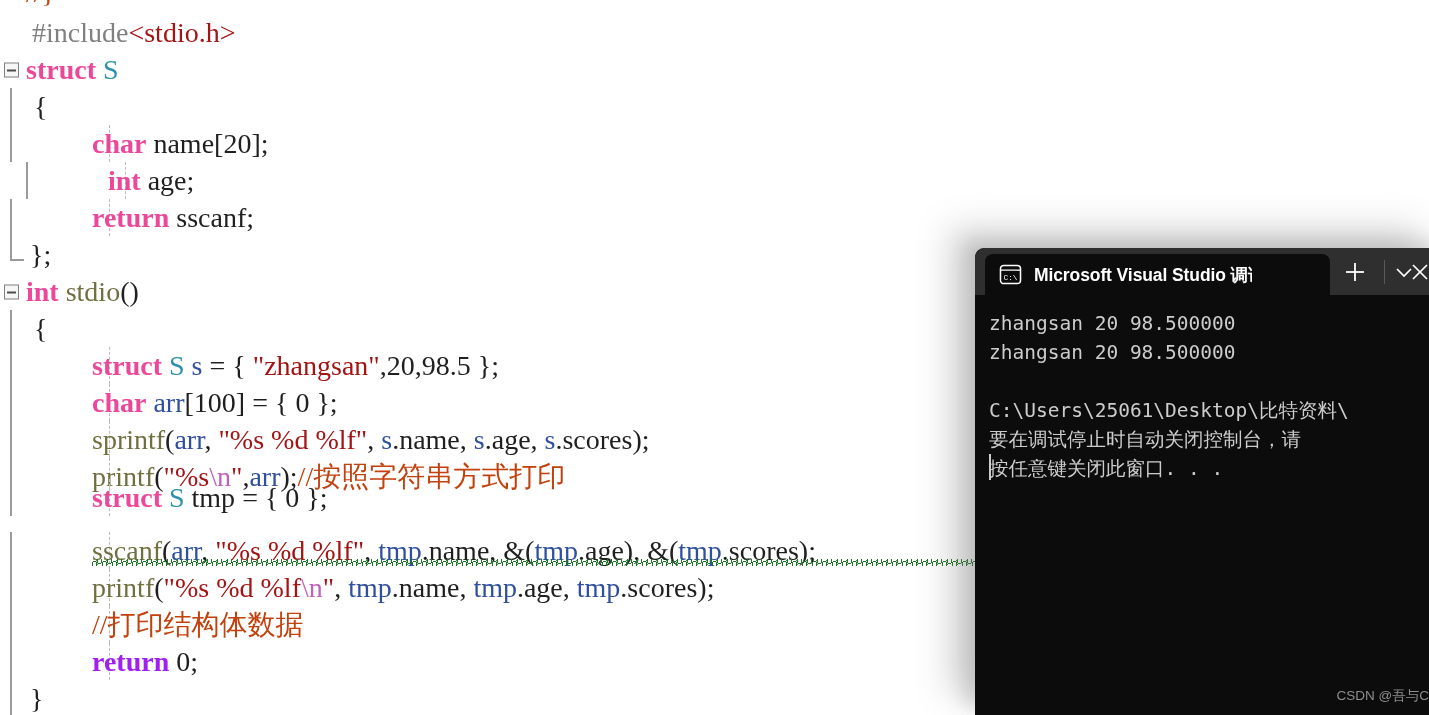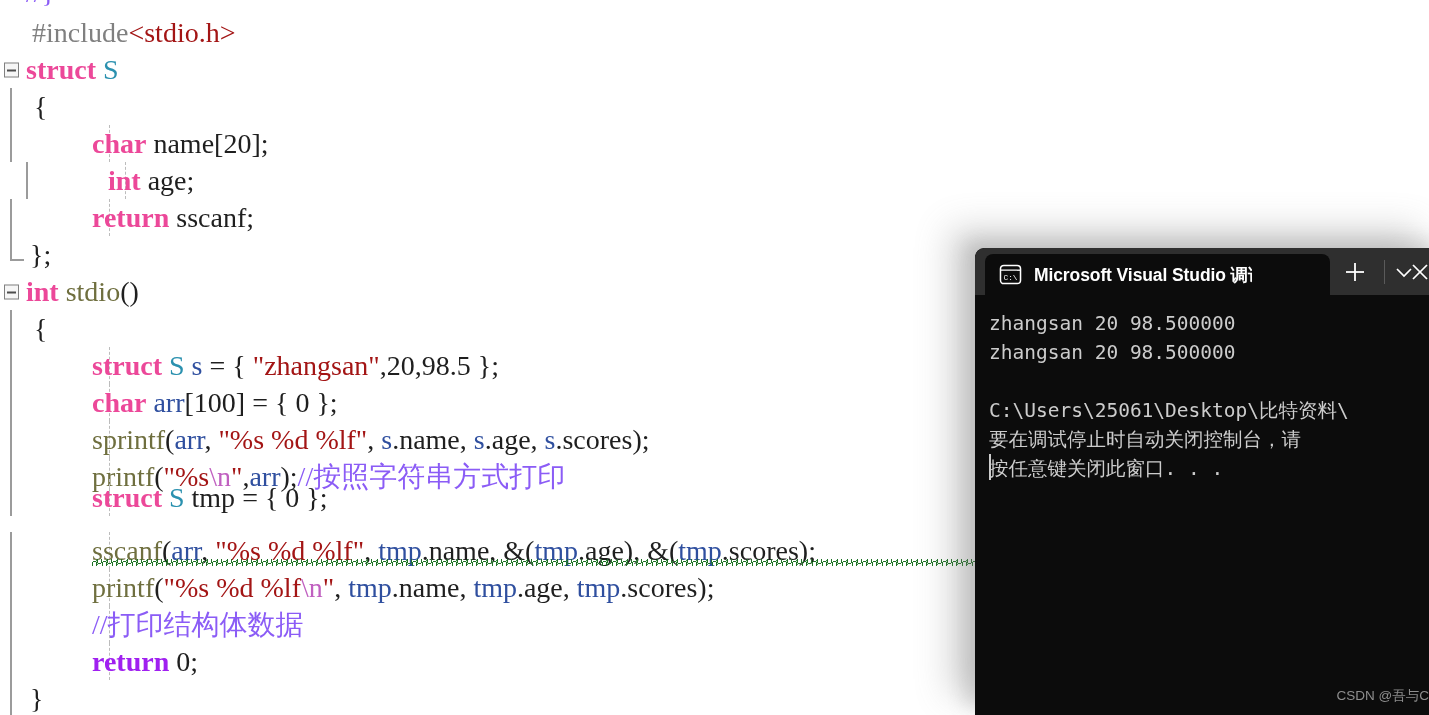--- a/index.html
+++ b/index.html
@@ -89,21 +89,21 @@
     border-left: 1px dashed #bcbcbc;
   }
 
   
   .kw      { color: #ec4899; font-weight: bold; }           
   .kw2     { color: #a020f0; font-weight: bold; }           
   .type    { color: #2b91af; }
   .var     { color: #2f4f9f; }           
   .str     { color: #a31515; }           
   .esc     { color: #c060c0; }           
-  .cmt     { color: #8b5cf6; }           
+  .cmt     { color: #c2410c; }           
   .ppd     { color: #808080; }           
   .ppf     { color: #a31515; }           
   .fn      { color: #6f6f3f; }           
   .punct   { color: #1f1f1f; }
   .num     { color: #1f1f1f; }
 
   
   .squiggle {
     position: absolute;
     height: 7px;

